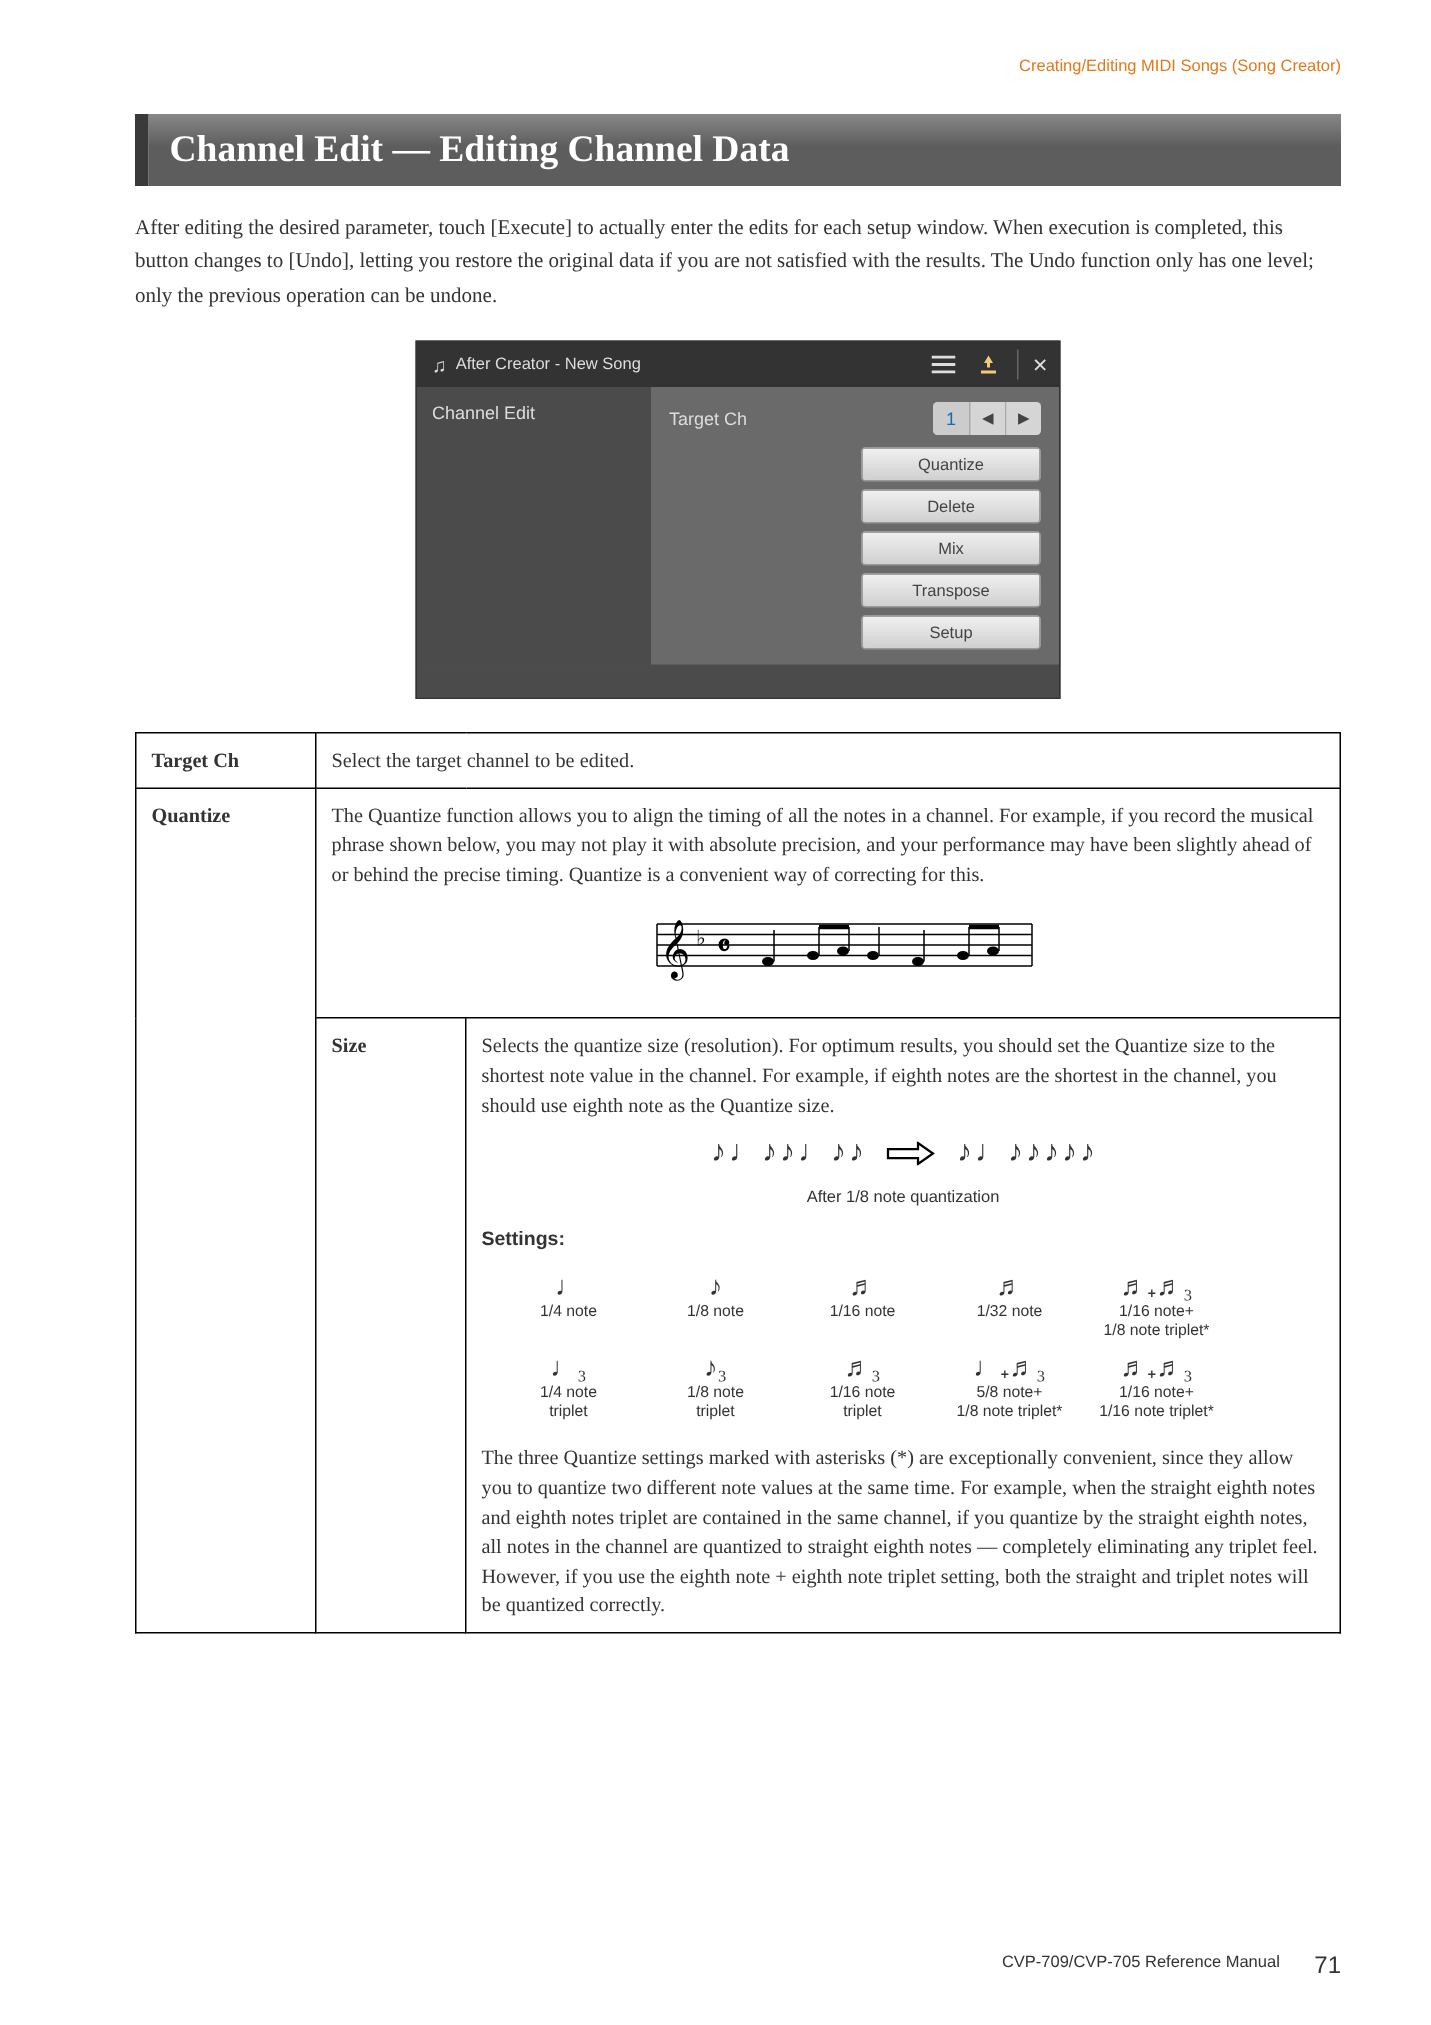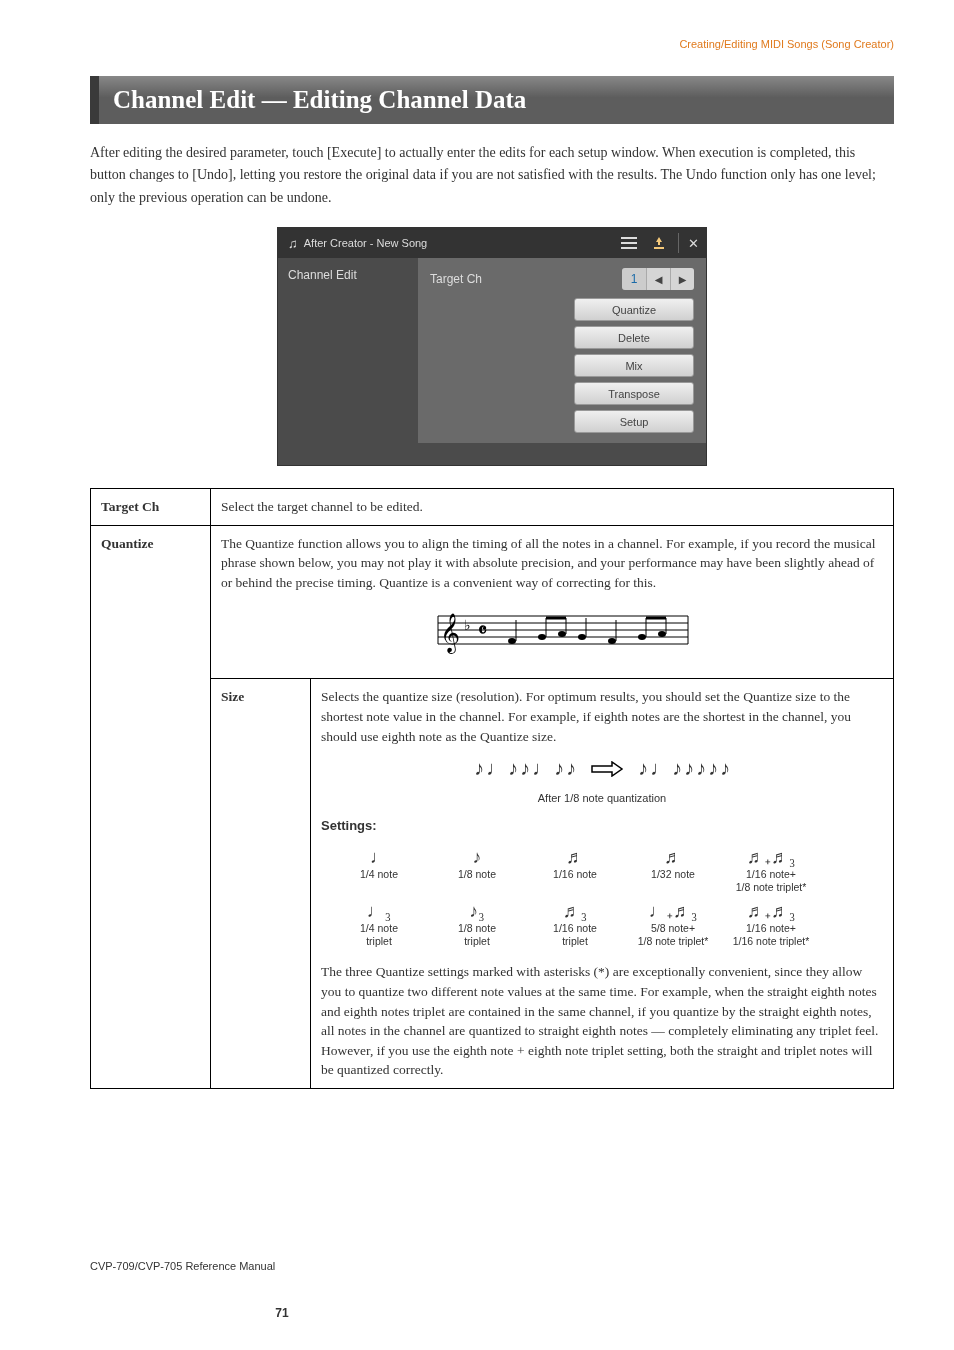--- a/index.html
+++ b/index.html
@@ -65,21 +65,21 @@
   .sc-icon {
     width: 22px; height: 20px;
     display: flex; align-items: center; justify-content: center;
     color: #ddd;
     font-size: 13px;
   }
   .sc-icon.orange { color: #f5c97a; }
   .sc-icon.divider { border-left: 1px solid #666; padding-left: 8px;}
   .sc-body { display: flex; }
   .sc-left {
-    width: 140px;
+    width: 156px;
     background: #4b4b4b;
     padding: 10px;
     color: #ddd;
     font-size: 12px;
   }
   .sc-right {
     flex: 1;
     background: #6a6a6a;
     padding: 10px 12px;
   }
@@ -198,26 +198,27 @@
     font-size: 11px;
     text-align: center;
     margin-top: 2px;
   }
   .footer {
     position: absolute;
     bottom: 30px;
     left: 90px;
     right: 60px;
     display: flex;
-    justify-content: flex-start;
+    justify-content: flex-end;
     font-family: Arial, sans-serif;
     font-size: 11px;
     color: #333;
-  }
-  .footer .pnum { font-weight: bold; font-size: 12px; margin-top: 46px; }
+    gap: 23px;
+  }
+  .footer .pnum { font-weight: normal; font-size: 16px; }
 </style>
 </head>
 <body>
 
 <div class="page">
   <div class="top-breadcrumb">Creating/Editing MIDI Songs (Song Creator)</div>
 
   <div class="main-header">Channel Edit — Editing Channel Data</div>
 
   <p class="intro-text">After editing the desired parameter, touch [Execute] to actually enter the edits for each setup window. When execution is completed, this button changes to [Undo], letting you restore the original data if you are not satisfied with the results. The Undo function only has one level; only the previous operation can be undone.</p>

